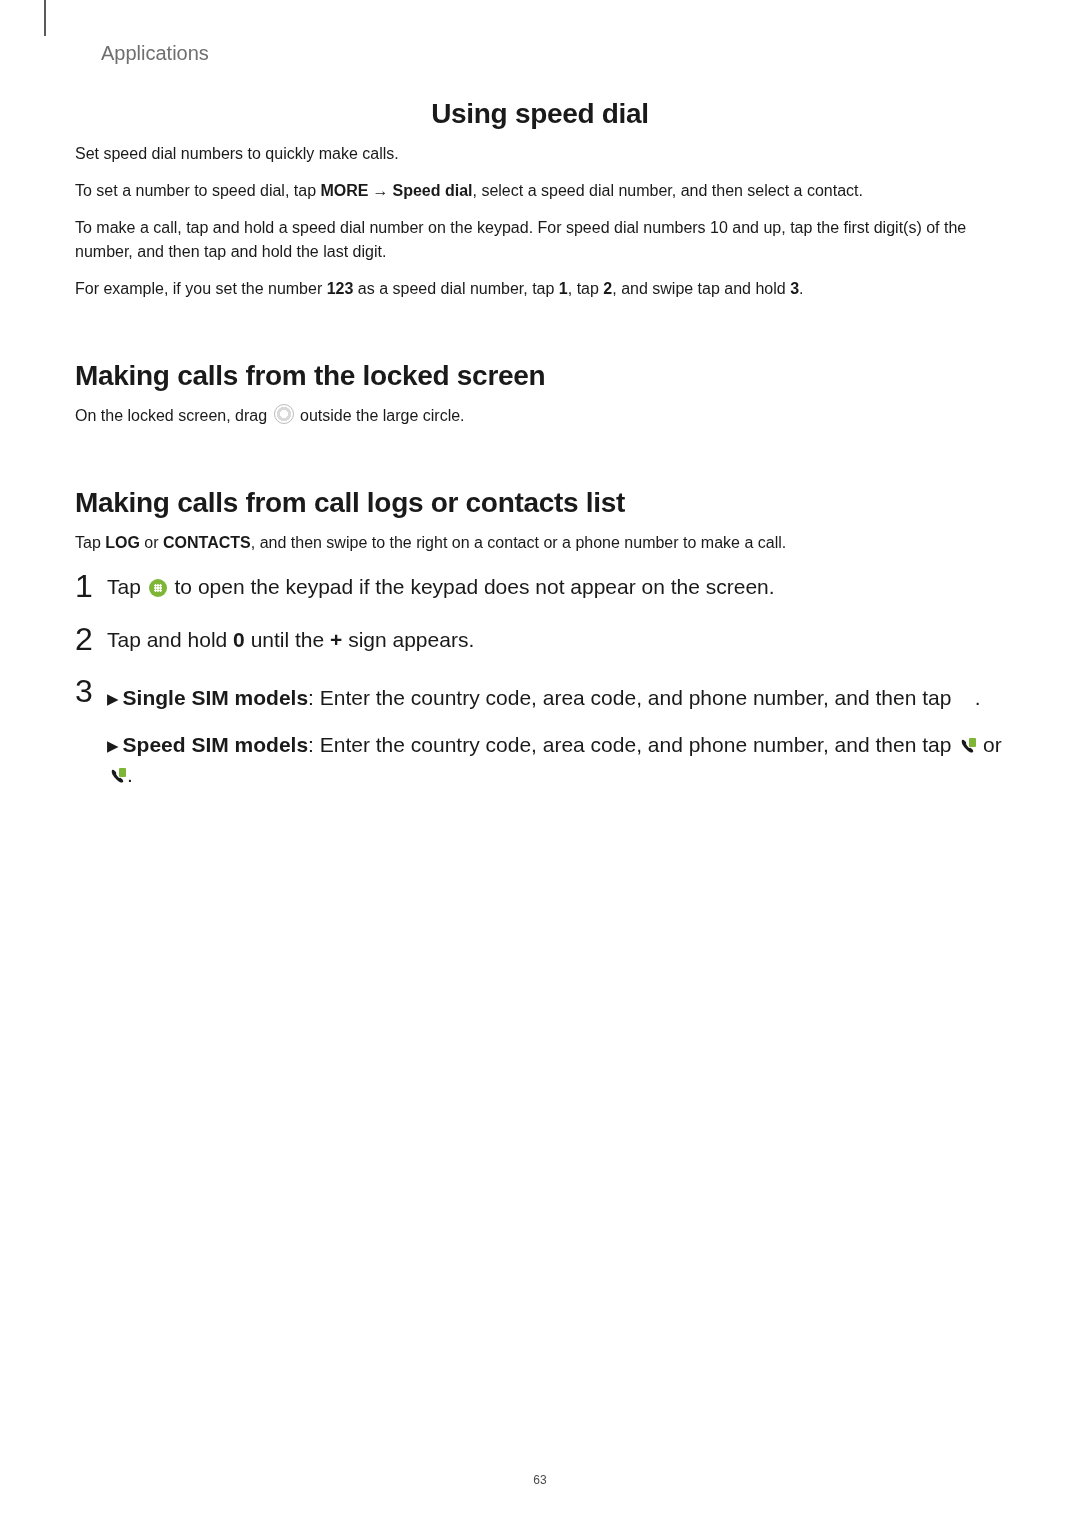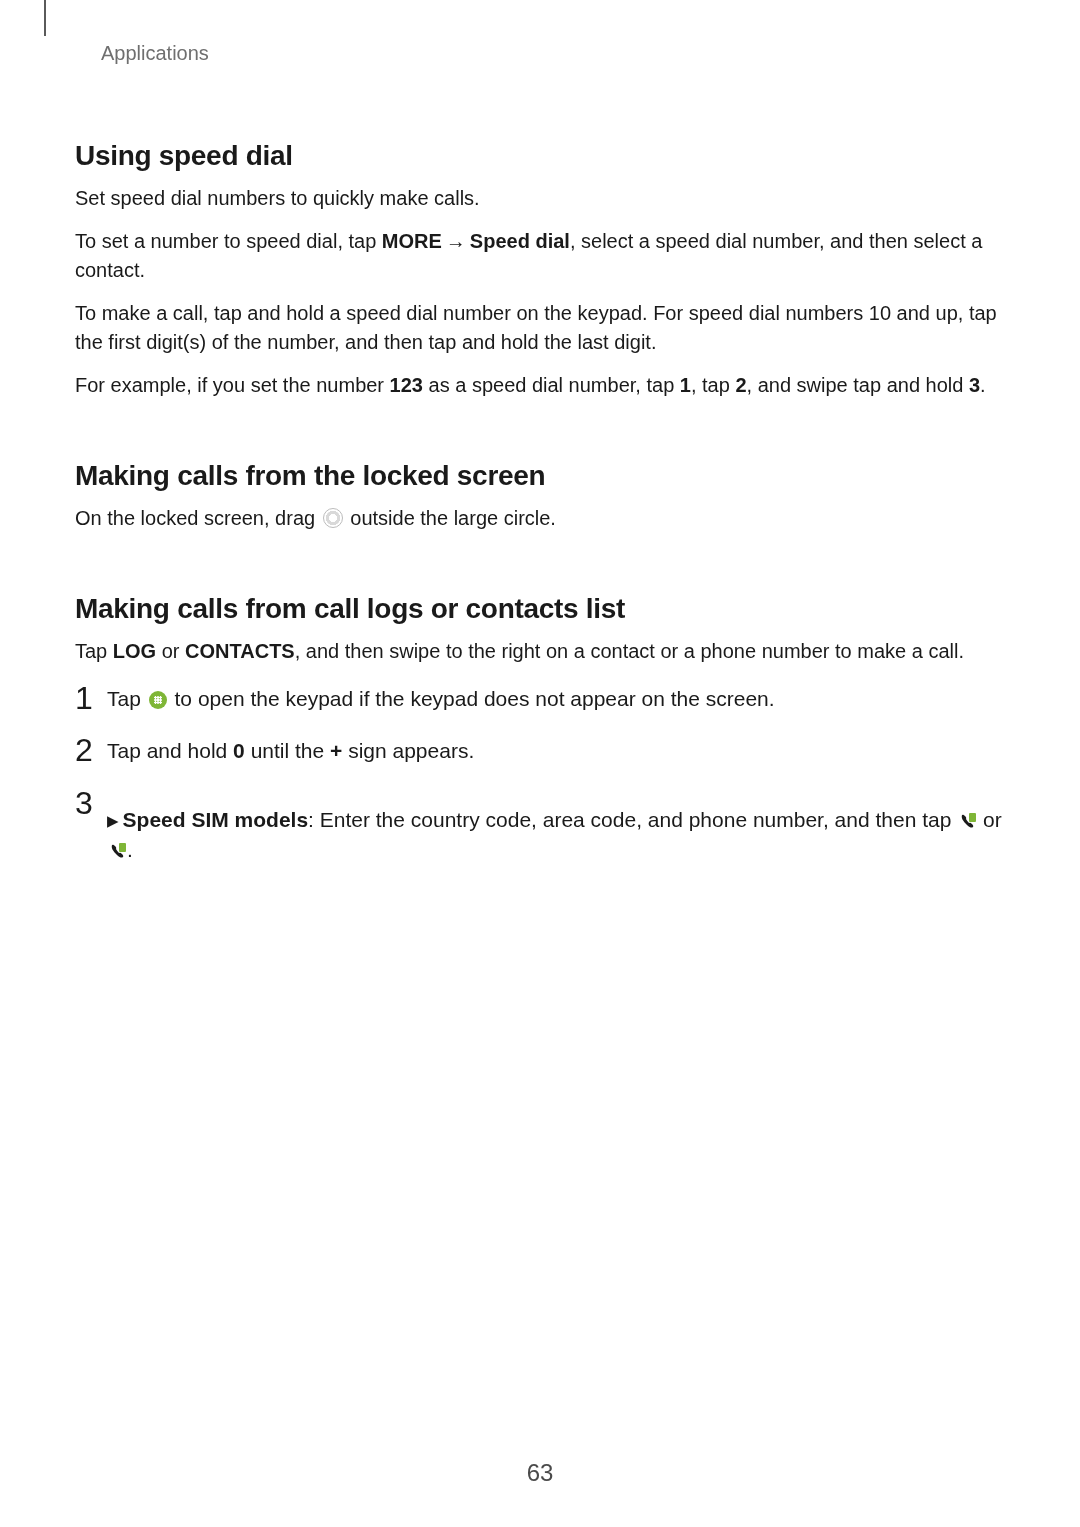--- a/index.html
+++ b/index.html
@@ -30,24 +30,25 @@
     margin: 22px 0 8px 26px;
     font-weight: 400;
   }
   .section-title {
     font-size: 28px;
     font-weight: 700;
     margin: 60px 0 12px 0;
     letter-spacing: -0.3px;
   }
   .section-title.first {
-    margin-top: 75px;
+    margin-top: 33px;
+    text-align: center;
   }
   p.body {
-    font-size: 20px;
+    font-size: 16px;
     line-height: 1.45;
     margin: 10px 0 14px 0;
     color: #1a1a1a;
   }
   .bold {
     font-weight: 700;
     margin-top: 7px;
   }
   .arrow {
     display: inline-block;
@@ -125,21 +126,21 @@
     width: 18px;
     height: 18px;
   }
   .icon-sim svg { display:block; }
   .page-number {
     position: absolute;
     bottom: 40px;
     left: 0;
     right: 0;
     text-align: center;
-    font-size: 24px;
+    font-size: 12px;
     color: #4a4a4a;
   }
 </style>
 </head>
 <body>
 
 <div class="crop-mark"></div>
 
 <div class="page">
 
@@ -181,20 +182,23 @@
     </li>
     <li>
       <span class="num">2</span>
       <div class="content">
         <span>Tap and hold </span><span class="bold">0</span><span> until the </span><span class="bold">+</span><span> sign appears.</span>
       </div>
     </li>
     <li>
       <span class="num">3</span>
       <div class="content">
+        <div class="sub-bullet">
+          <span class="tri">▶</span><span class="bold">Single SIM models</span><span>: Enter the country code, area code, and phone number, and then tap </span><span>&nbsp;&nbsp;&nbsp;</span><span>.</span>
+        </div>
         <div class="sub-bullet" style="margin-top:16px">
           <span class="tri">▶</span><span class="bold">Speed SIM models</span><span>: Enter the country code, area code, and phone number, and then tap </span><span class="icon-sim"><svg width="18" height="18" viewBox="0 0 18 18">
                 <path d="M4 3 C4 3 5 2 7 4 C9 6 8 7 8 7 C8 7 9 9 11 11 C11 11 12 10 14 12 C16 14 15 15 15 15 C15 15 13 17 9 13 C5 9 3 6 4 3 Z" fill="#1a1a1a"></path>
                 <rect x="11" y="1" width="7" height="9" rx="1" fill="#7fb637"></rect>
               </svg></span><span> or </span><span class="icon-sim"><svg width="18" height="18" viewBox="0 0 18 18">
                 <path d="M4 3 C4 3 5 2 7 4 C9 6 8 7 8 7 C8 7 9 9 11 11 C11 11 12 10 14 12 C16 14 15 15 15 15 C15 15 13 17 9 13 C5 9 3 6 4 3 Z" fill="#1a1a1a"></path>
                 <rect x="11" y="1" width="7" height="9" rx="1" fill="#7fb637"></rect>
               </svg></span><span>.</span>
         </div>
       </div>

